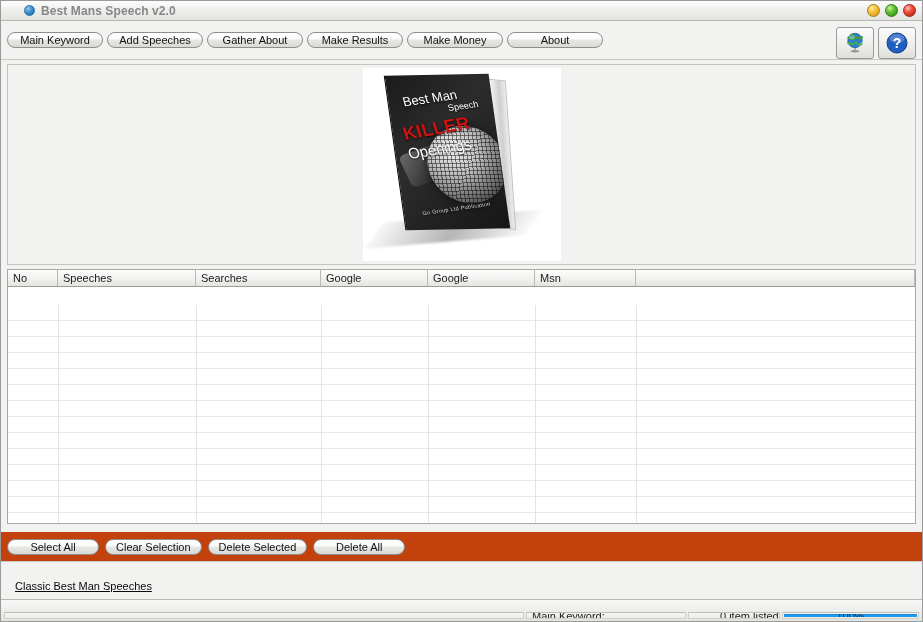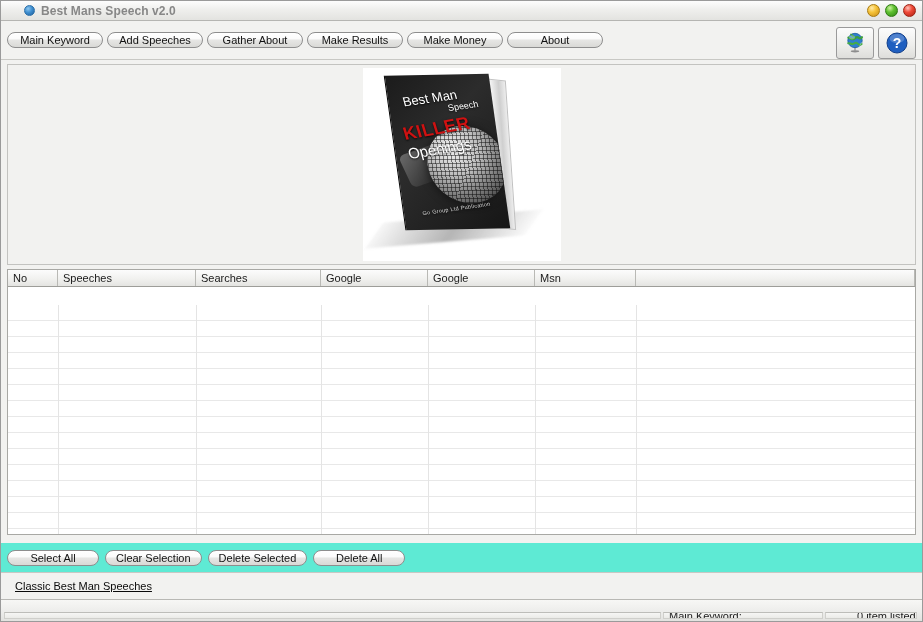--- a/index.html
+++ b/index.html
@@ -310,35 +310,36 @@
   }
 
   
   #action-row {
     flex: 0 0 30px;
     height: 30px;
     box-sizing: border-box;
     display: flex;
     align-items: center;
     padding: 0 6px;
-    background: #5eead4;
+    background: #c2410c;
     border-bottom: 1px solid #c8c8c4;
     margin-top: 8px;
   }
   #action-row .pill-btn { min-width: 92px; margin-right: 6px; }
 
   
   #link-bar {
     flex: 0 0 26px;
     height: 26px;
     box-sizing: border-box;
     display: flex;
     align-items: center;
     padding: 0 14px;
     background: #f2f2f0;
+    margin-top: 11px;
   }
   #promo-link {
     font-size: 11px;
     color: #0a0a0a;
     text-decoration: underline;
     cursor: pointer;
     white-space: nowrap;
   }
 
   
@@ -500,15 +501,21 @@
   </div>
 
   <div id="link-bar">
     <span id="promo-link">Classic Best Man Speeches</span>
   </div>
 
   <div id="status-bar">
     <div class="status-cell" id="status-spacer"></div>
     <div class="status-cell" id="status-keyword">Main Keyword:</div>
     <div class="status-cell" id="status-count">0 item listed</div>
+    <div class="status-cell" id="status-progress-cell">
+      <div id="progress-track">
+        <div id="progress-fill"></div>
+        <div id="progress-label">100%</div>
+      </div>
+    </div>
   </div>
 
 </div>
 
 </body></html>

